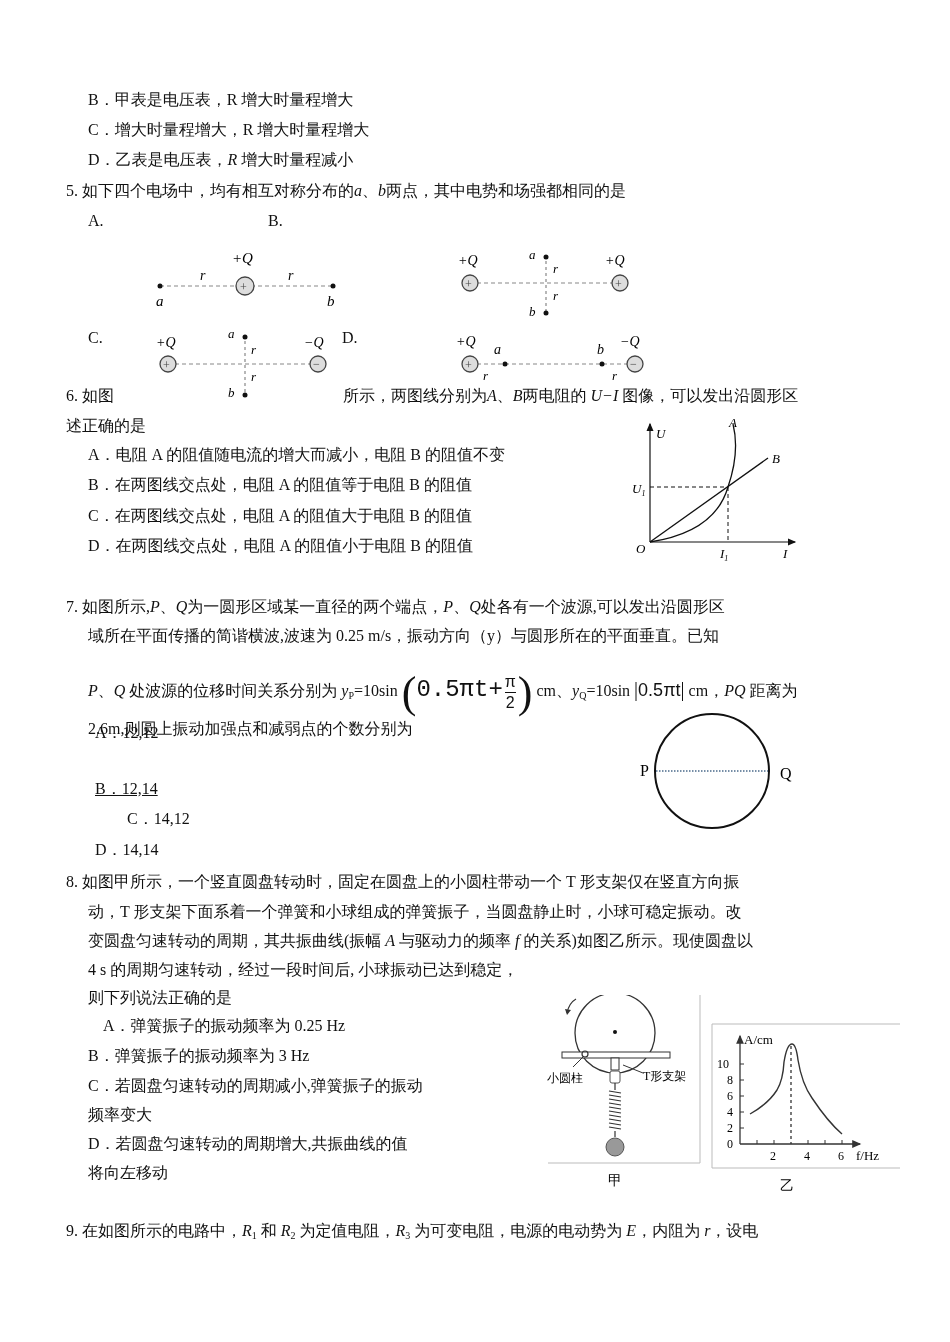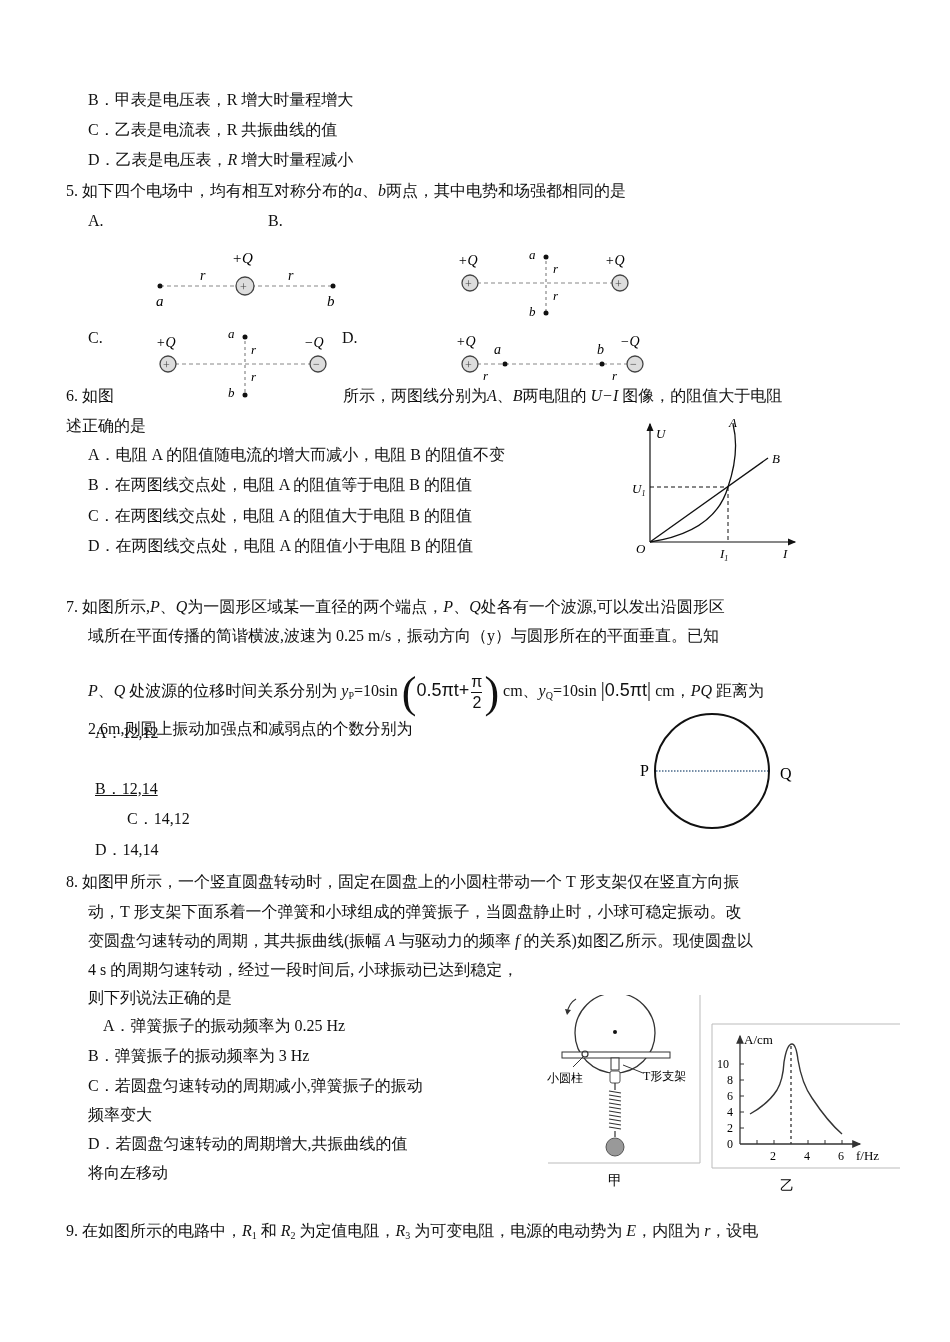--- a/index.html
+++ b/index.html
@@ -11,21 +11,21 @@
   .fig { position: absolute; }
   svg text { font-family: "Liberation Serif", "DejaVu Serif", serif; }
   .paren { font-size: 44px; font-weight: 100; vertical-align: middle; line-height: 20px; }
   .frac { display: inline-block; vertical-align: middle; text-align: center; line-height: 20px; margin: 0 2px; }
   .frac span { display: block; }
 </style>
 </head>
 <body>
 
 <div class="abs" style="left:88px;top:90px;">B．甲表是电压表，R 增大时量程增大</div>
-<div class="abs" style="left:88px;top:120px;">C．乙表是电流表，R 共振曲线的值</div>
+<div class="abs" style="left:88px;top:120px;">C．增大时量程增大，R 增大时量程增大</div>
 <div class="abs" style="left:88px;top:150px;">
   <span>D．乙表是电压表，</span><span class="it">R</span><span> 增大时量程减小</span>
 </div>
 
 <div class="abs" style="left:66px;top:181px;">
   <span>5. 如下四个电场中，均有相互对称分布的</span><span class="it">a</span><span>、</span><span class="it">b</span><span>两点，其中电势和场强都相同的是</span>
 </div>
 <div class="abs" style="left:88px;top:211px;">A.</div>
 <div class="abs" style="left:268px;top:211px;">B.</div>
 <div class="abs" style="left:88px;top:328px;">C.</div>
@@ -89,21 +89,21 @@
   <text x="6" y="20" font-size="14" font-style="italic">+Q</text>
   <text x="170" y="20" font-size="14" font-style="italic">−Q</text>
   <text x="44" y="28" font-size="14" font-style="italic">a</text>
   <text x="147" y="28" font-size="14" font-style="italic">b</text>
   <text x="33" y="54" font-size="13" font-style="italic">r</text>
   <text x="162" y="54" font-size="13" font-style="italic">r</text>
 </svg>
 
 <div class="abs" style="left:66px;top:386px;">6. 如图</div>
 <div class="abs" style="left:343px;top:386px;">
-  <span>所示，两图线分别为</span><span class="it">A</span><span>、</span><span class="it">B</span><span>两电阻的</span> <span class="it">U−I</span> <span>图像，的阻值大于电阻</span>
+  <span>所示，两图线分别为</span><span class="it">A</span><span>、</span><span class="it">B</span><span>两电阻的</span> <span class="it">U−I</span> <span>图像，可以发出沿圆形区</span>
 </div>
 <div class="abs" style="left:66px;top:416px;">述正确的是</div>
 <div class="abs" style="left:88px;top:445px;">A．电阻 A 的阻值随电流的增大而减小，电阻 B 的阻值不变</div>
 <div class="abs" style="left:88px;top:475px;">B．在两图线交点处，电阻 A 的阻值等于电阻 B 的阻值</div>
 <div class="abs" style="left:88px;top:506px;">C．在两图线交点处，电阻 A 的阻值大于电阻 B 的阻值</div>
 <div class="abs" style="left:88px;top:536px;">D．在两图线交点处，电阻 A 的阻值小于电阻 B 的阻值</div>
 
 <svg class="fig" style="left:620px;top:412px;" width="180" height="150">
   <defs>
     <marker id="arr" markerWidth="8" markerHeight="8" refX="6" refY="4" orient="auto">
@@ -124,21 +124,21 @@
   <text x="109" y="15" font-size="13" font-style="italic">A</text>
   <text x="152" y="51" font-size="13" font-style="italic">B</text>
 </svg>
 
 <div class="abs" style="left:66px;top:597px;">
   <span>7. 如图所示,</span><span class="it">P</span><span>、</span><span class="it">Q</span><span>为一圆形区域某一直径的两个端点，</span><span class="it">P</span><span>、</span><span class="it">Q</span><span>处各有一个波源,可以发出沿圆形区</span>
 </div>
 <div class="abs" style="left:88px;top:626px;">域所在平面传播的简谐横波,波速为 0.25 m/s，振动方向（y）与圆形所在的平面垂直。已知</div>
 <div class="abs" style="left:88px;top:672px;">
   <span class="it">P</span><span>、</span><span class="it">Q</span><span> 处波源的位移时间关系分别为 </span><span class="it">y</span><sub>P</sub><span>=10sin</span>
-  <span class="paren">(</span><span style="font-family:Liberation Sans, sans-serif;font-size:18px;margin-top:30px;">0.5πt+</span><span class="frac"><span style="border-bottom:1px solid #111;font-family:'Liberation Sans',sans-serif;">π</span><span style="font-family:'Liberation Sans',sans-serif;">2</span></span><span class="paren">)</span>
+  <span class="paren">(</span><span style="font-family:Liberation Mono, monospace;font-size:24px;margin-top:30px;">0.5πt+</span><span class="frac"><span style="border-bottom:1px solid #111;font-family:'Liberation Sans',sans-serif;">π</span><span style="font-family:'Liberation Sans',sans-serif;">2</span></span><span class="paren">)</span>
   <span>cm、</span><span class="it">y</span><sub>Q</sub><span>=10sin</span>
   <span style="font-size:20px;">|</span><span style="font-family:'Liberation Sans',sans-serif;font-size:18px;">0.5πt</span><span style="font-size:20px;">|</span>
   <span>cm，</span><span class="it">PQ</span><span> 距离为</span>
 </div>
 <div class="abs" style="left:88px;top:719px;">2.6m,则圆上振动加强点和减弱点的个数分别为</div>
 <div class="abs" style="left:95px;top:723px;">A．12,12</div>
 <div class="abs" style="left:95px;top:779px;text-decoration:underline;">B．12,14</div>
 <div class="abs" style="left:95px;top:809px;margin-left:32px;">C．14,12</div>
 <div class="abs" style="left:95px;top:840px;">D．14,14</div>
 

